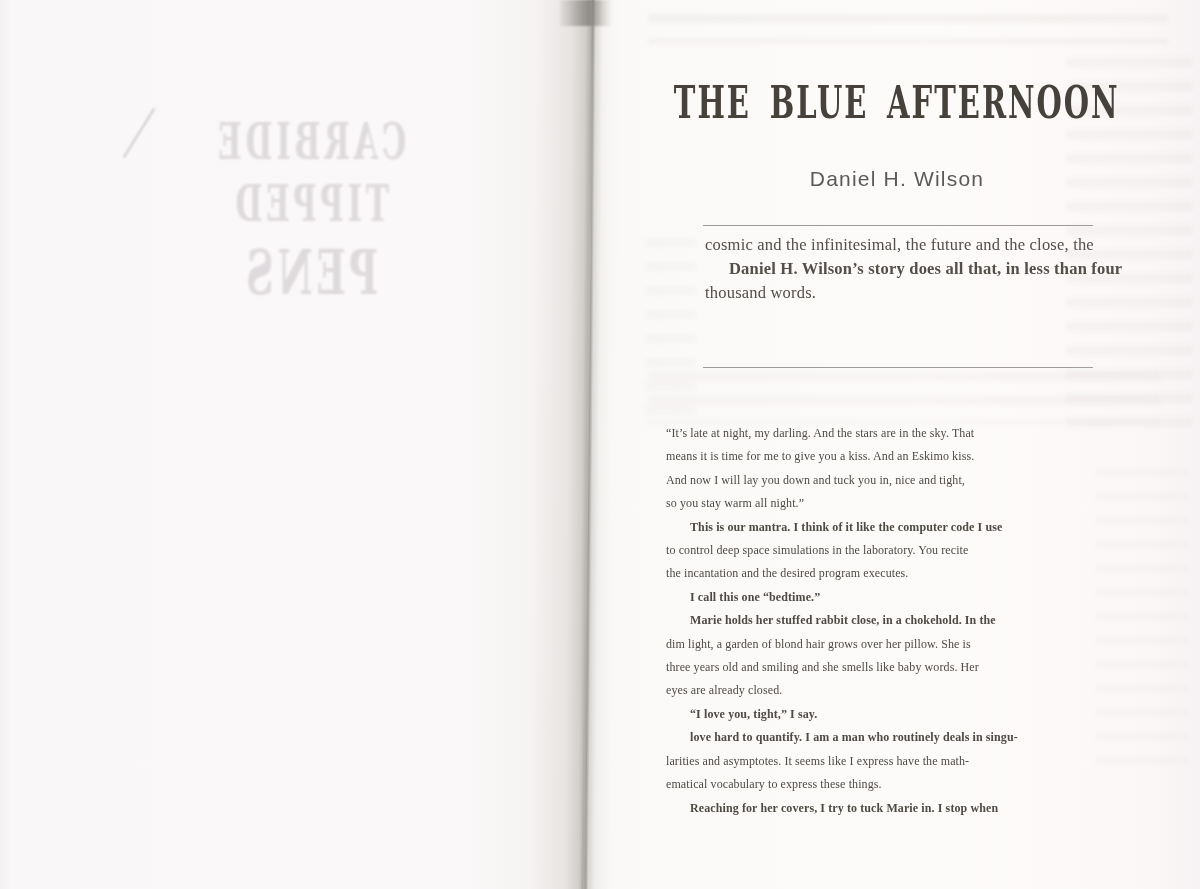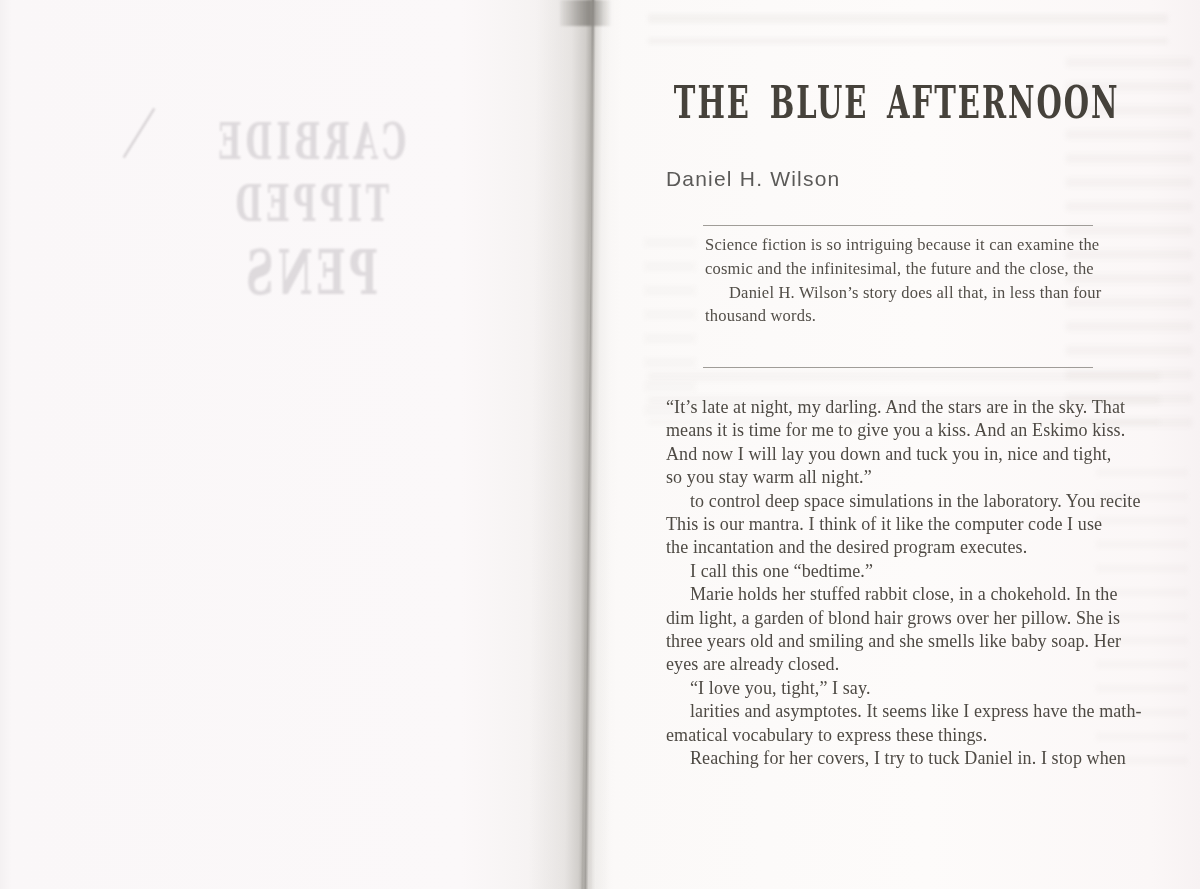--- a/index.html
+++ b/index.html
@@ -65,34 +65,34 @@
 
   
   .content{position:absolute;left:666px;top:0;width:462px;color:#4e4a44;}
 
   .title-block{position:absolute;top:84px;left:0;width:462px;text-align:center;
     color:#46423b;font-family:"DejaVu Serif", serif;font-weight:700;}
   .title-line{height:38px;display:flex;justify-content:center;align-items:flex-start;}
   .title-line>span{display:inline-block;transform:scaleX(0.66);transform-origin:center;
     font-size:44px;line-height:38px;letter-spacing:3px;word-spacing:10px;white-space:nowrap;}
 
-  .author{position:absolute;top:167px;left:0;width:462px;text-align:left;
+  .author{position:absolute;top:167px;left:0;width:462px;text-align:center;
     font-family:"Liberation Sans", sans-serif;font-size:21px;letter-spacing:1.2px;
     color:#5b5a58;}
 
   .rule{position:absolute;left:37px;width:390px;height:1px;background:#8f8c87;opacity:.85;}
   .rule-top{top:225px;}
   .rule-bottom{top:367px;}
 
   .intro{position:absolute;top:233px;left:39px;width:400px;
     font-size:16.5px;line-height:23.8px;letter-spacing:.2px;color:#524e48;}
-  .story{position:absolute;top:396px;left:0;width:462px;
-    font-size:18px;line-height:23.4px;letter-spacing:.1px;color:#4e4a44;}
+  .story{position:absolute;top:422px;left:0;width:462px;
+    font-size:12px;line-height:23.4px;letter-spacing:.1px;color:#4e4a44;}
   .line{white-space:pre;}
-  .para.indent .line:first-child{padding-left:24px;}
+  .para.indent .line:first-child{padding-left:24px;font-weight:bold;}
 
   
   .bleed{
     position:absolute;
     background:repeating-linear-gradient(180deg,
       rgba(164,156,150,0.16) 0px, rgba(164,156,150,0.16) 9px,
       rgba(164,156,150,0) 9px, rgba(164,156,150,0) 24px);
     filter:blur(2.6px);pointer-events:none;
   }
   .bleed-header{left:648px;top:14px;width:520px;height:30px;opacity:.55;}
@@ -140,58 +140,58 @@
         <span>THE BLUE AFTERNOON</span>
       </div>
     </div>
 
     <div class="author">Daniel H. Wilson</div>
 
     <div class="rule rule-top"></div>
 
     <div class="intro" id="intro">
         <div class="para">
-          <div class="line">Science fiction is so intriguing because it can examine the</div>
           <div class="line">cosmic and the infinitesimal, the future and the close, the</div>
         </div>
         <div class="para indent">
           <div class="line">Daniel H. Wilson’s story does all that, in less than four</div>
           <div class="line">thousand words.</div>
         </div>
       </div>
 
     <div class="rule rule-bottom"></div>
 
     <div class="story" id="story">
         <div class="para">
           <div class="line">“It’s late at night, my darling. And the stars are in the sky. That</div>
           <div class="line">means it is time for me to give you a kiss. And an Eskimo kiss.</div>
           <div class="line">And now I will lay you down and tuck you in, nice and tight,</div>
           <div class="line">so you stay warm all night.”</div>
         </div>
         <div class="para indent">
+          <div class="line">This is our mantra. I think of it like the computer code I use</div>
           <div class="line">to control deep space simulations in the laboratory. You recite</div>
-          <div class="line">This is our mantra. I think of it like the computer code I use</div>
           <div class="line">the incantation and the desired program executes.</div>
         </div>
         <div class="para indent">
           <div class="line">I call this one “bedtime.”</div>
         </div>
         <div class="para indent">
           <div class="line">Marie holds her stuffed rabbit close, in a chokehold. In the</div>
           <div class="line">dim light, a garden of blond hair grows over her pillow. She is</div>
-          <div class="line">three years old and smiling and she smells like baby soap. Her</div>
+          <div class="line">three years old and smiling and she smells like baby words. Her</div>
           <div class="line">eyes are already closed.</div>
         </div>
         <div class="para indent">
           <div class="line">“I love you, tight,” I say.</div>
         </div>
         <div class="para indent">
+          <div class="line">love hard to quantify. I am a man who routinely deals in singu-</div>
           <div class="line">larities and asymptotes. It seems like I express have the math-</div>
           <div class="line">ematical vocabulary to express these things.</div>
         </div>
         <div class="para indent">
-          <div class="line">Reaching for her covers, I try to tuck Daniel in. I stop when</div>
+          <div class="line">Reaching for her covers, I try to tuck Marie in. I stop when</div>
         </div>
       </div>
 
   </div>
 </div>
 
 </body></html>

